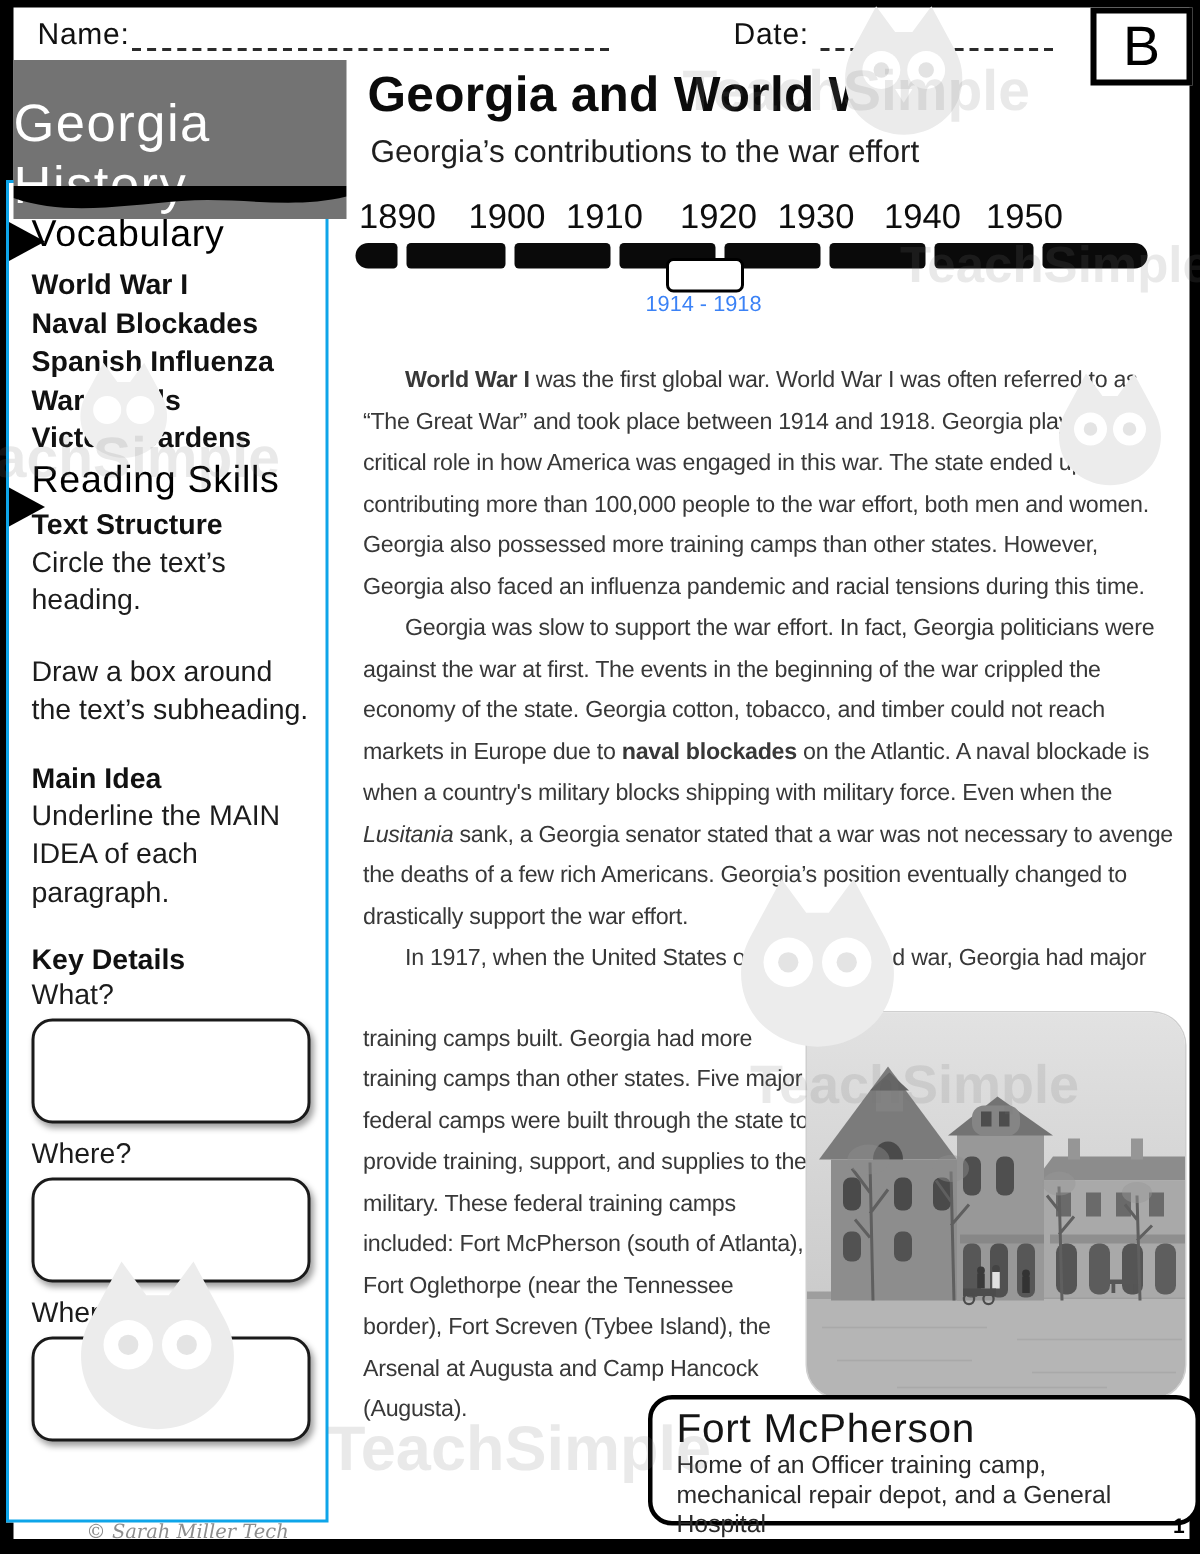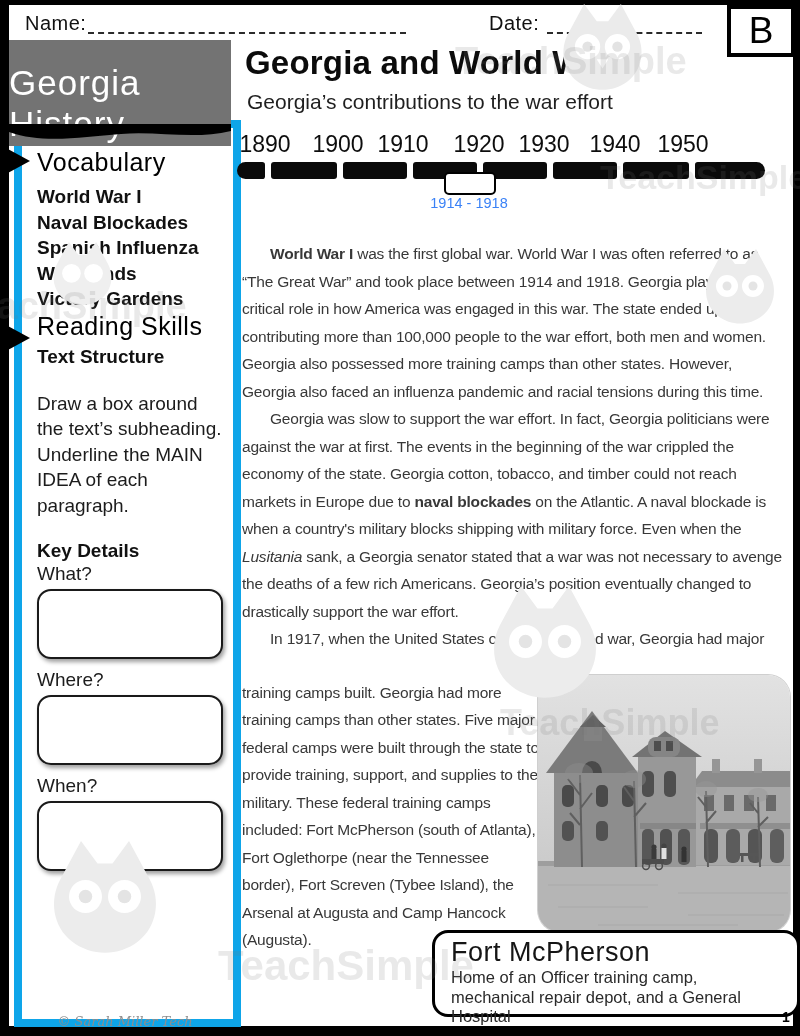--- a/index.html
+++ b/index.html
@@ -22,22 +22,22 @@
   #letter-badge{position:absolute;left:727px;top:5px;width:60px;height:44px;background:#fff;
     border:4px solid #000;display:flex;align-items:center;justify-content:center;
     font-size:37px;font-weight:500;}
 
   
   #gh-box{position:absolute;left:9px;top:40px;width:222px;height:84px;background:#737373;
     color:#fff;font-size:35px;line-height:41px;letter-spacing:1px;z-index:4;padding-top:22px;}
   #gh-wave{position:absolute;left:9px;top:124px;width:222px;height:20px;z-index:4;display:block;}
 
   
-  #sidebar{position:absolute;left:14px;top:120px;width:211px;height:891px;background:#fff;
-    border:8px solid #0ea5e9;z-index:2;}
+  #sidebar{position:absolute;left:4px;top:120px;width:211px;height:891px;background:#fff;
+    border:2px solid #0ea5e9;z-index:2;}
   .sb-content{padding:20px 8px 0 15px;}
   .sb-heading{font-size:25px;letter-spacing:.5px;font-weight:400;color:#000;line-height:28px;}
   .sb-terms{margin-top:8px;font-size:19px;font-weight:700;line-height:25.5px;color:#111;}
   .sb-bold{font-size:19px;font-weight:700;line-height:25px;color:#111;}
   .sb-instr{font-size:19px;font-weight:400;line-height:25.5px;color:#1c1c1c;margin:0;}
   .answer-label{font-size:19px;color:#1c1c1c;margin-top:10px;}
   .answer-box{width:182px;height:66px;margin-top:4px;background:#fff;border:2px solid #1a1a1a;
     border-radius:14px;box-shadow:2px 3px 4px rgba(0,0,0,.38);}
   .sb-arrow{position:absolute;left:6px;width:0;height:0;z-index:5;
     border-top:13px solid transparent;border-bottom:13px solid transparent;border-left:24px solid #000;}
@@ -173,21 +173,23 @@
       <div class="sb-heading">Vocabulary</div>
       <div class="sb-terms">
         <div>World War I</div>
         <div>Naval Blockades</div>
         <div>Spanish Influenza</div>
         <div>War Bonds</div>
         <div>Victory Gardens</div>
       </div>
       <div class="sb-heading" style="margin-top:0;">Reading Skills</div>
       <div class="sb-bold" style="margin-top:4px;">Text Structure</div>
+      <p class="sb-instr">Circle the text’s heading.</p>
       <p class="sb-instr" style="margin-top:22px;">Draw a box around the text’s subheading.</p>
+      <div class="sb-bold" style="margin-top:20px;">Main Idea</div>
       <p class="sb-instr">Underline the MAIN IDEA of each paragraph.</p>
       <div class="sb-bold" style="margin-top:20px;">Key Details</div>
       <div class="answer-label" style="margin-top:0;">What?</div>
       <div class="answer-box"></div>
       <div class="answer-label">Where?</div>
       <div class="answer-box"></div>
       <div class="answer-label">When?</div>
       <div class="answer-box"></div>
     </div>
   </div>

